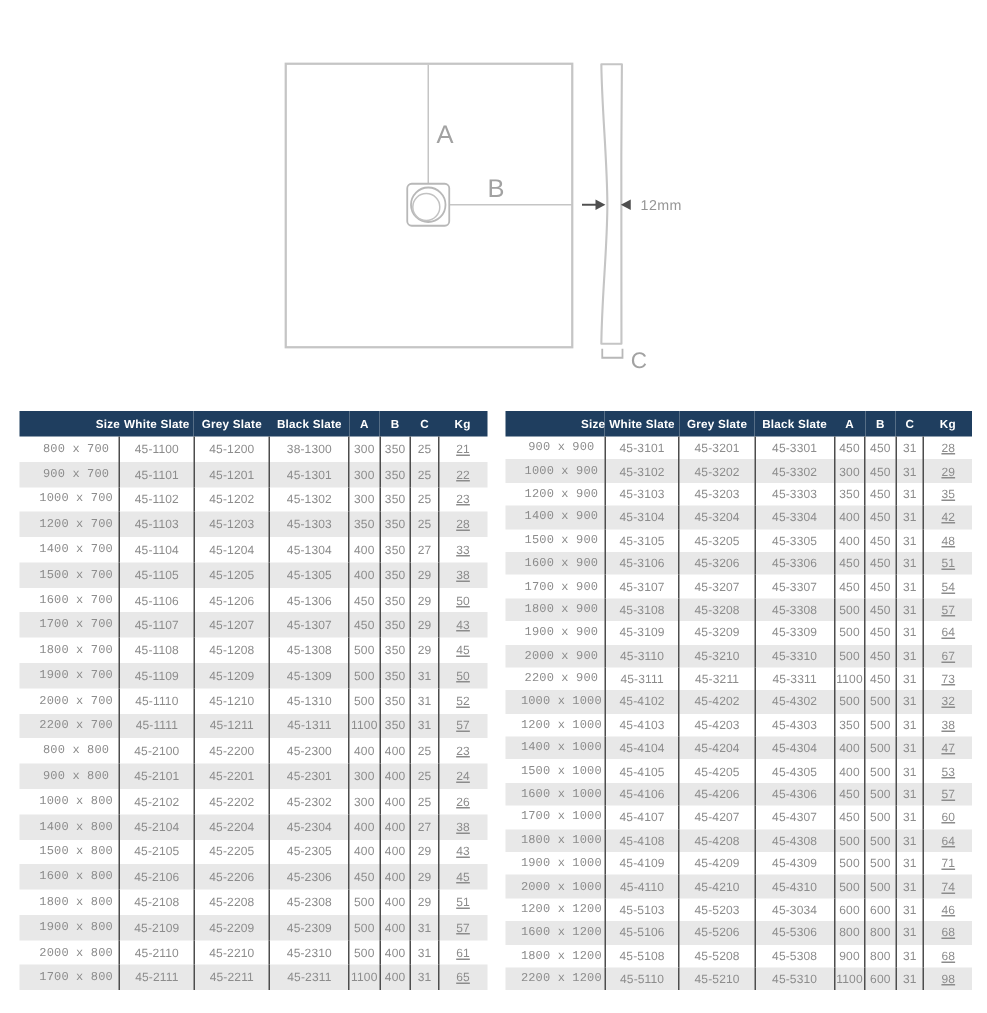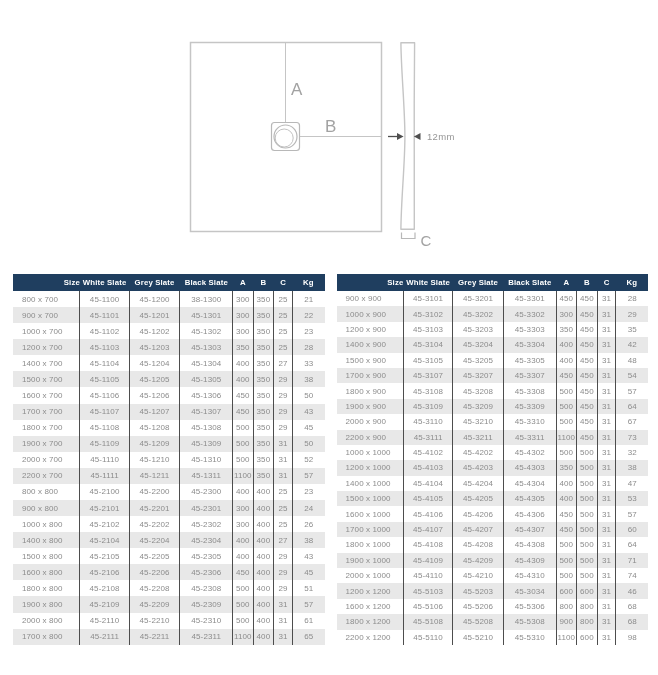--- a/index.html
+++ b/index.html
@@ -27,22 +27,22 @@
   thead th{
     background:var(--header-bg);color:var(--header-text);
     height:17px;font-weight:bold;font-size:7.8px;letter-spacing:.15px;
     text-align:center;white-space:nowrap;overflow:visible;
   }
   thead th:first-child{text-align:right;padding-left:11px;}
   tbody td{
     color:var(--body-text);height:15.4px;text-align:center;
     border-right:1px solid var(--divider);white-space:nowrap;letter-spacing:.1px;
   }
-  tbody td:last-child{border-right:none;}
-  tbody td:first-child{text-align:left;padding-left:9px;}
+  tbody td:last-child{border-right:none;text-decoration:underline;}
+  tbody td:first-child{text-align:center;padding-left:9px;font-family:Liberation Mono, monospace;}
   tbody tr:nth-child(even){background:var(--row-alt);}
   col.c-size{width:21.5%;}
   col.c-white{width:15.8%;}
   col.c-grey{width:16.3%;}
   col.c-black{width:16.9%;}
   col.c-a{width:6.6%;}
   col.c-b{width:6.6%;}
   col.c-c{width:6.0%;}
   col.c-kg{width:10.3%;}
 </style>
@@ -397,20 +397,30 @@
             <td>1500 x 900</td>
             <td>45-3105</td>
             <td>45-3205</td>
             <td>45-3305</td>
             <td>400</td>
             <td>450</td>
             <td>31</td>
             <td>48</td>
           </tr>
           <tr>
+            <td>1600 x 900</td>
+            <td>45-3106</td>
+            <td>45-3206</td>
+            <td>45-3306</td>
+            <td>450</td>
+            <td>450</td>
+            <td>31</td>
+            <td>51</td>
+          </tr>
+          <tr>
             <td>1700 x 900</td>
             <td>45-3107</td>
             <td>45-3207</td>
             <td>45-3307</td>
             <td>450</td>
             <td>450</td>
             <td>31</td>
             <td>54</td>
           </tr>
           <tr>

